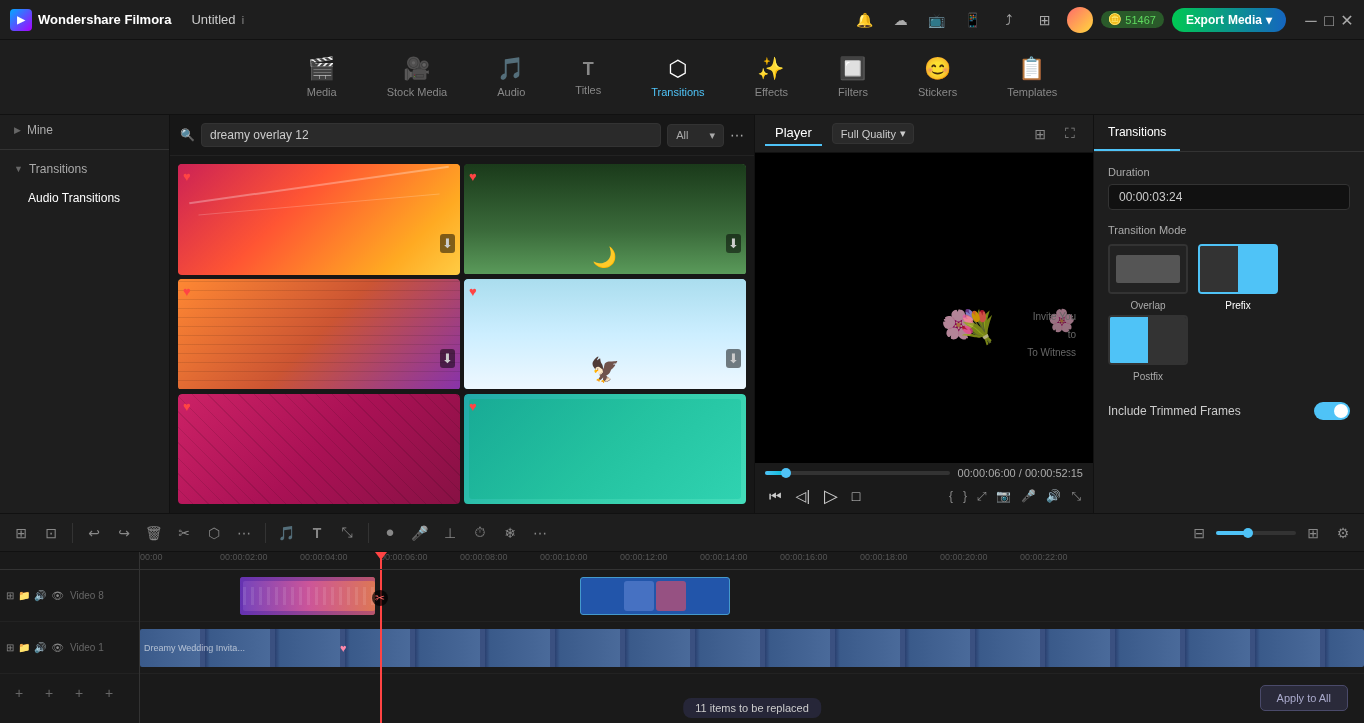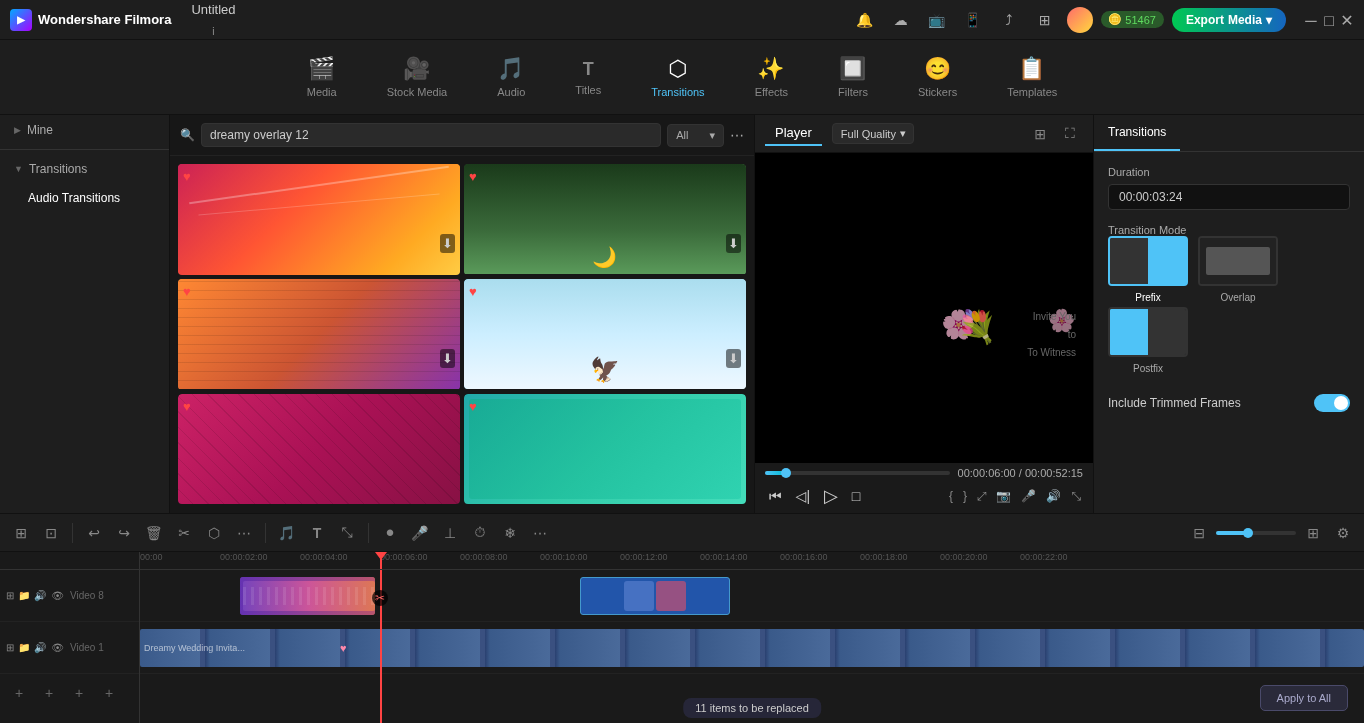--- a/index.html
+++ b/index.html
@@ -4,21 +4,21 @@
   <style>
     * { margin: 0; padding: 0; box-sizing: border-box; }
     body { width: 1364px; height: 723px; background: #1a1a1a; color: #ccc; font-family: 'Segoe UI', Arial, sans-serif; font-size: 12px; overflow: hidden; display: flex; flex-direction: column; }
 
     
     .top-bar { height: 40px; background: #1e1e1e; display: flex; align-items: center; padding: 0 10px; border-bottom: 1px solid #111; flex-shrink: 0; }
     .app-logo { display: flex; align-items: center; gap: 6px; color: #fff; font-size: 13px; font-weight: bold; margin-right: 20px; }
     .app-logo .logo-icon { width: 22px; height: 22px; background: linear-gradient(135deg, #00aaff, #aa00ff); border-radius: 4px; display: flex; align-items: center; justify-content: center; color: #fff; font-size: 10px; }
     .menu-bar { display: flex; gap: 2px; flex: 1; }
     .menu-item { padding: 4px 10px; color: #ccc; cursor: pointer; font-size: 12px; border-radius: 3px; }
-    .title-area { display: flex; align-items: center; gap: 6px; color: #ccc; font-size: 13px; flex-direction: column; }
+    .title-area { display: flex; align-items: center; gap: 6px; color: #ccc; font-size: 13px; }
     .title-area .info-icon { color: #888; font-size: 11px; }
     .top-right { display: flex; align-items: center; gap: 8px; margin-left: auto; }
     .icon-btn { width: 28px; height: 28px; background: transparent; border: none; color: #aaa; cursor: pointer; display: flex; align-items: center; justify-content: center; border-radius: 4px; font-size: 14px; }
     .user-avatar { width: 26px; height: 26px; border-radius: 50%; background: linear-gradient(135deg, #ff6b6b, #ffd93d); }
     .points-badge { background: #2a5a2a; color: #5fda5f; padding: 2px 8px; border-radius: 12px; font-size: 11px; display: flex; align-items: center; gap: 3px; }
     .export-btn { background: linear-gradient(90deg, #00c853, #1565c0); color: #fff; border: none; padding: 5px 14px; border-radius: 18px; cursor: pointer; font-size: 12px; font-weight: bold; display: flex; align-items: center; gap: 4px; }
     .win-controls { display: flex; gap: 4px; margin-left: 10px; }
     .win-btn { width: 14px; height: 14px; border: none; background: transparent; color: #aaa; cursor: pointer; font-size: 16px; line-height: 1; }
 
     
@@ -81,21 +81,21 @@
     .ctrl-btn-sm { background: transparent; border: none; color: #888; cursor: pointer; font-size: 12px; padding: 2px; }
 
     
     .right-panel { width: 270px; background: #1e1e1e; display: flex; flex-direction: column; flex-shrink: 0; }
     .right-tabs { display: flex; border-bottom: 1px solid #333; }
     .right-tab { padding: 10px 14px; color: #888; font-size: 12px; cursor: pointer; }
     .right-tab.active { color: #fff; border-bottom: 2px solid #4fc3f7; }
     .right-content { padding: 14px; flex: 1; overflow-y: auto; }
     .prop-label { color: #aaa; font-size: 11px; margin-bottom: 6px; }
     .duration-input { background: #111; border: 1px solid #333; border-radius: 4px; padding: 5px 10px; color: #ccc; font-size: 12px; width: 100%; }
-    .section-title { color: #aaa; font-size: 11px; margin-top: 14px; }
+    .section-title { color: #aaa; font-size: 11px; margin-top: 14px; margin-bottom: 8px; }
     .mode-options { display: flex; gap: 10px; margin-bottom: 4px; }
     .mode-option { display: flex; flex-direction: column; align-items: center; gap: 6px; cursor: pointer; }
     .mode-preview { width: 80px; height: 50px; background: #111; border: 2px solid #333; border-radius: 4px; display: flex; align-items: center; justify-content: center; overflow: hidden; position: relative; }
     .mode-preview.active { border-color: #4fc3f7; }
     .mode-label { font-size: 10px; color: #aaa; }
     .mode-label.active { color: #fff; }
     .mode-preview-prefix { background: linear-gradient(90deg, #222 0%, #4fc3f7 50%, #4fc3f7 100%); }
     .mode-preview-overlap { background: linear-gradient(90deg, #222 30%, #4fc3f7 30%, #4fc3f7 70%, #222 70%); }
     .mode-preview-postfix { background: linear-gradient(90deg, #4fc3f7 0%, #4fc3f7 50%, #222 100%); }
     .postfix-row { display: flex; gap: 10px; }
@@ -359,36 +359,36 @@
       <div class="right-tab active">Transitions</div>
     </div>
     <div class="right-content">
       <div class="prop-label">Duration</div>
       <input class="duration-input" type="text" value="00:00:03:24" style="">
 
       <div class="section-title">Transition Mode</div>
 
       <div class="mode-options">
         <div class="mode-option">
+          <div class="mode-preview mode-preview-overlap">
+            <div style="width:100%;height:100%;display:flex;align-items:center;justify-content:center;background:#222;">
+              <div style="width:50%;height:60%;background:#555;border-radius:2px;"></div>
+              <div style="width:50%;height:60%;background:#555;border-radius:2px;margin-left:-15%;"></div>
+            </div>
+          </div>
+          <div class="mode-label">Overlap</div>
+        </div>
+        <div class="mode-option">
           <div class="mode-preview mode-preview-prefix active">
             <div style="width:100%;height:100%;display:flex;">
               <div style="flex:1;background:#333;"></div>
               <div style="flex:1;background:#4fc3f7;"></div>
             </div>
           </div>
           <div class="mode-label active">Prefix</div>
-        </div>
-        <div class="mode-option">
-          <div class="mode-preview mode-preview-overlap">
-            <div style="width:100%;height:100%;display:flex;align-items:center;justify-content:center;background:#222;">
-              <div style="width:50%;height:60%;background:#555;border-radius:2px;"></div>
-              <div style="width:50%;height:60%;background:#555;border-radius:2px;margin-left:-15%;"></div>
-            </div>
-          </div>
-          <div class="mode-label">Overlap</div>
         </div>
       </div>
       <div class="postfix-row">
         <div class="mode-option">
           <div class="mode-preview mode-preview-postfix">
             <div style="width:100%;height:100%;display:flex;">
               <div style="flex:1;background:#4fc3f7;"></div>
               <div style="flex:1;background:#333;"></div>
             </div>
           </div>

